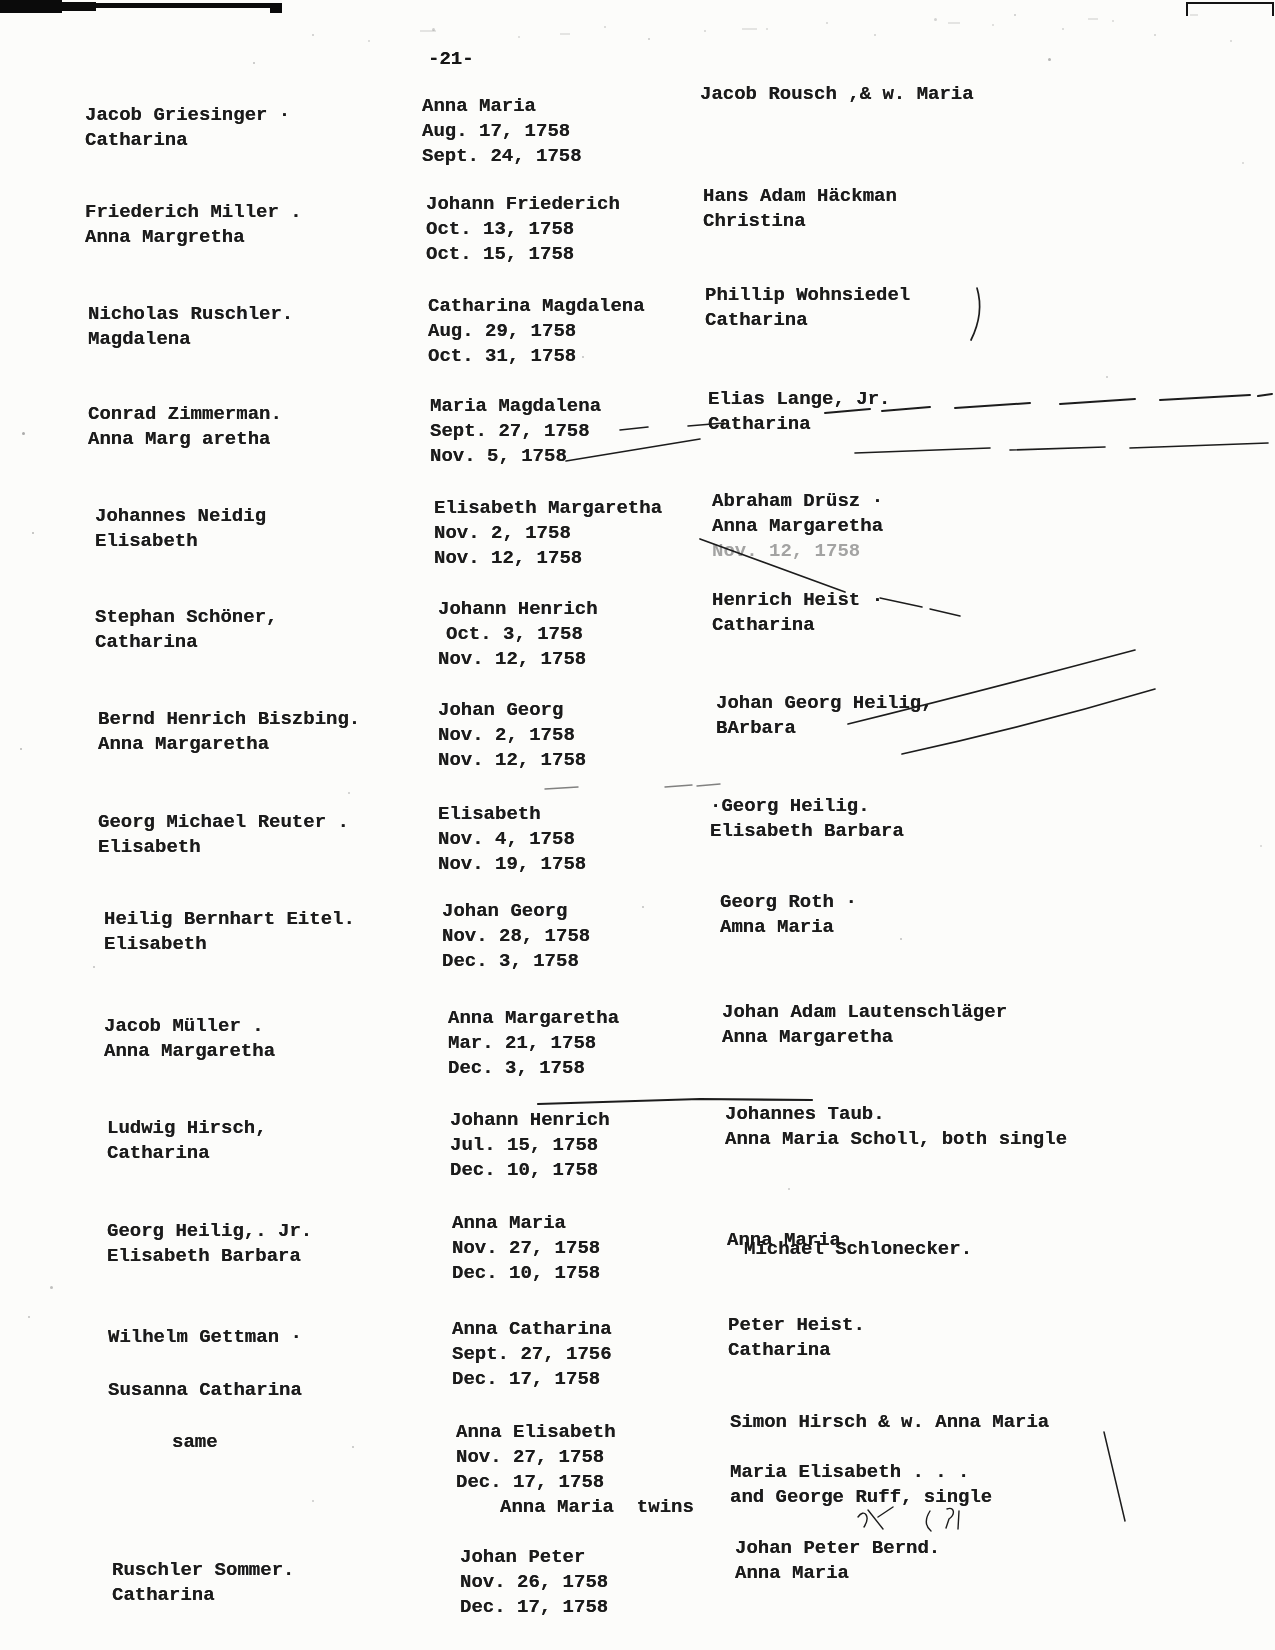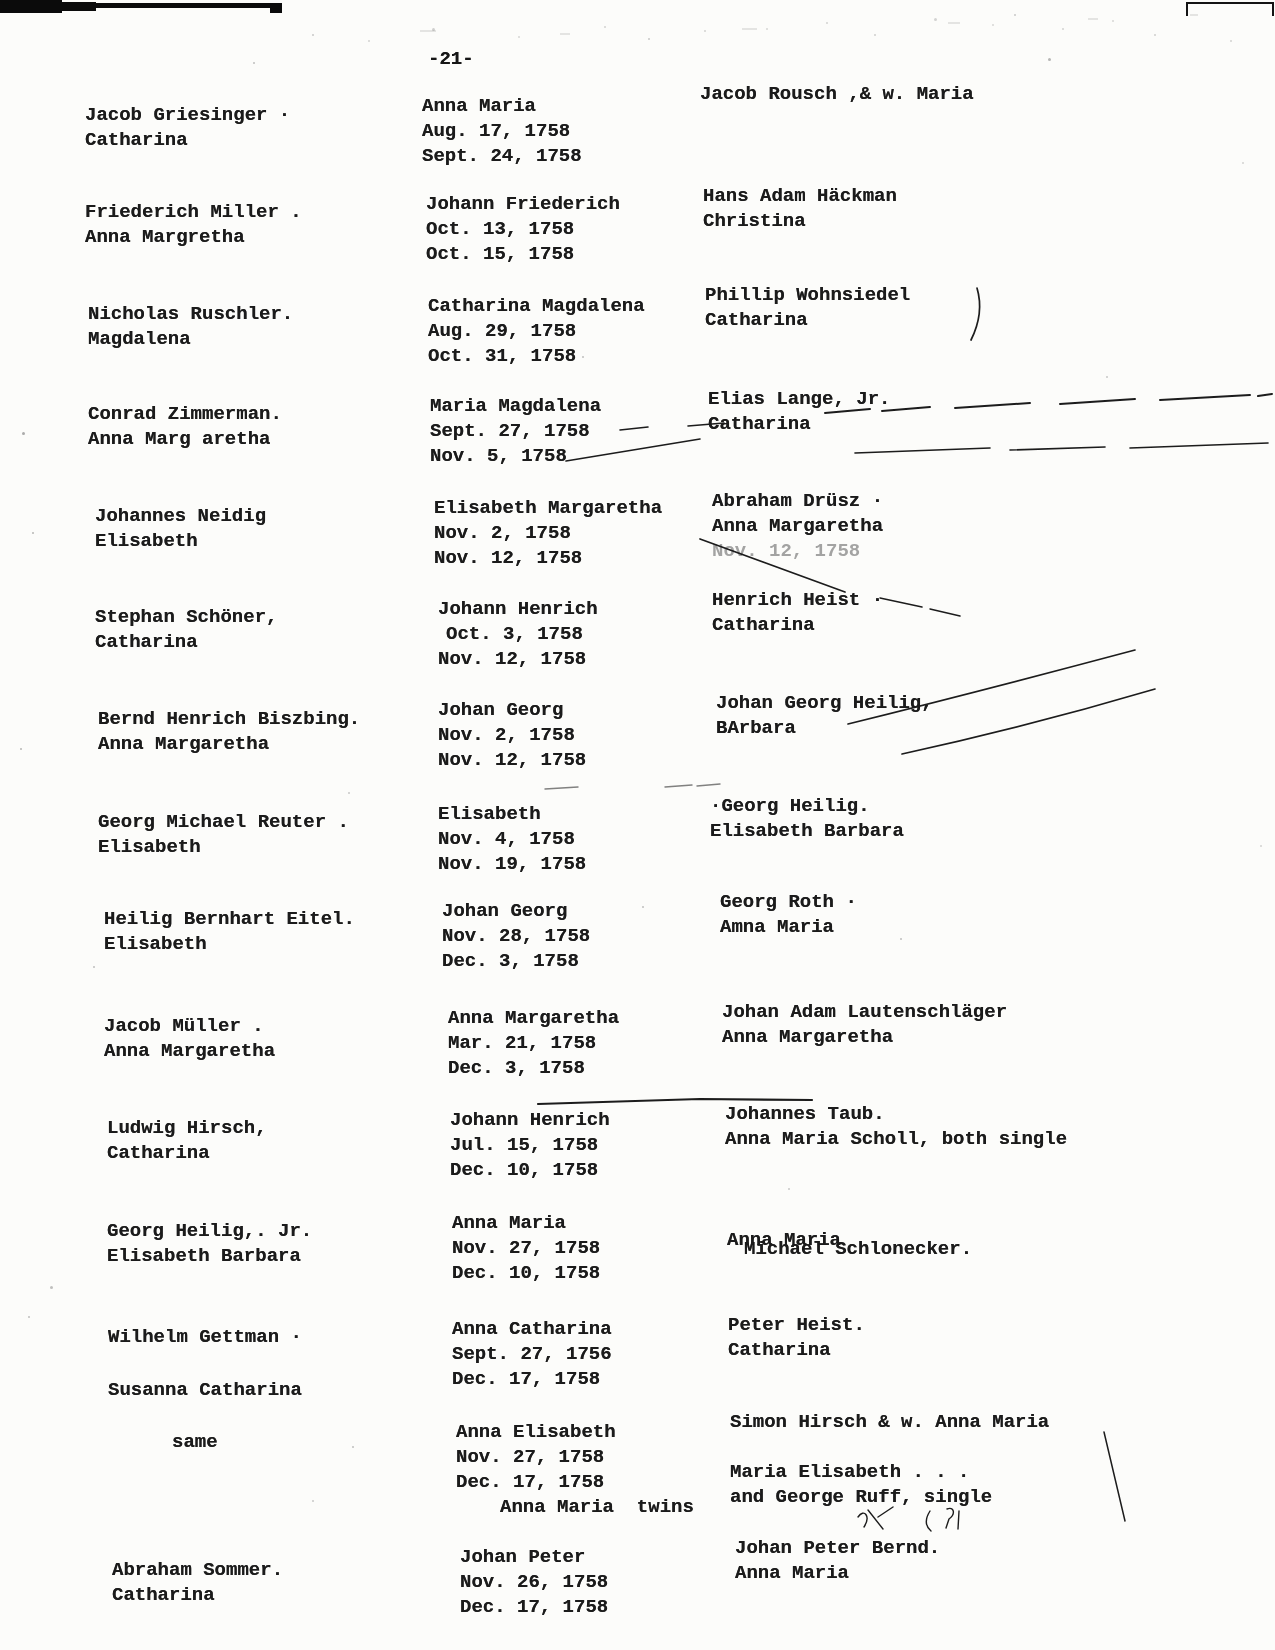--- a/index.html
+++ b/index.html
@@ -126,21 +126,21 @@
       <div class="line" style="left: 728px; top: 1338px;">Catharina</div>
       <div class="line" style="left: 172px; top: 1430px;">same</div>
       <div class="line" style="left: 456px; top: 1420px;">Anna Elisabeth</div>
       <div class="line" style="left: 456px; top: 1445px;">Nov. 27, 1758</div>
       <div class="line" style="left: 456px; top: 1470px;">Dec. 17, 1758</div>
       <div class="line" style="left: 456px; top: 1495px; margin-left: 44px;">Anna Maria  twins</div>
       <div class="line" style="left: 730px; top: 1410px;">Simon Hirsch &amp; w. Anna Maria</div>
       <div class="line" style="left: 730px; top: 1435px;"></div>
       <div class="line" style="left: 730px; top: 1460px;">Maria Elisabeth . . .</div>
       <div class="line" style="left: 730px; top: 1485px;">and George Ruff, single</div>
-      <div class="line" style="left: 112px; top: 1558px;">Abraham Sommer.</div>
+      <div class="line" style="left: 112px; top: 1558px;">Ruschler Sommer.</div>
       <div class="line" style="left: 112px; top: 1583px;">Catharina</div>
       <div class="line" style="left: 460px; top: 1545px;">Johan Peter</div>
       <div class="line" style="left: 460px; top: 1570px;">Nov. 26, 1758</div>
       <div class="line" style="left: 460px; top: 1595px;">Dec. 17, 1758</div>
       <div class="line" style="left: 735px; top: 1536px;">Johan Peter Bernd.</div>
       <div class="line" style="left: 735px; top: 1561px;">Anna Maria</div>
     </div>
 
   <svg class="pen" width="1275" height="1650" viewBox="0 0 1275 1650">
     <g stroke="#1c1c1c" fill="none" stroke-linecap="round">

